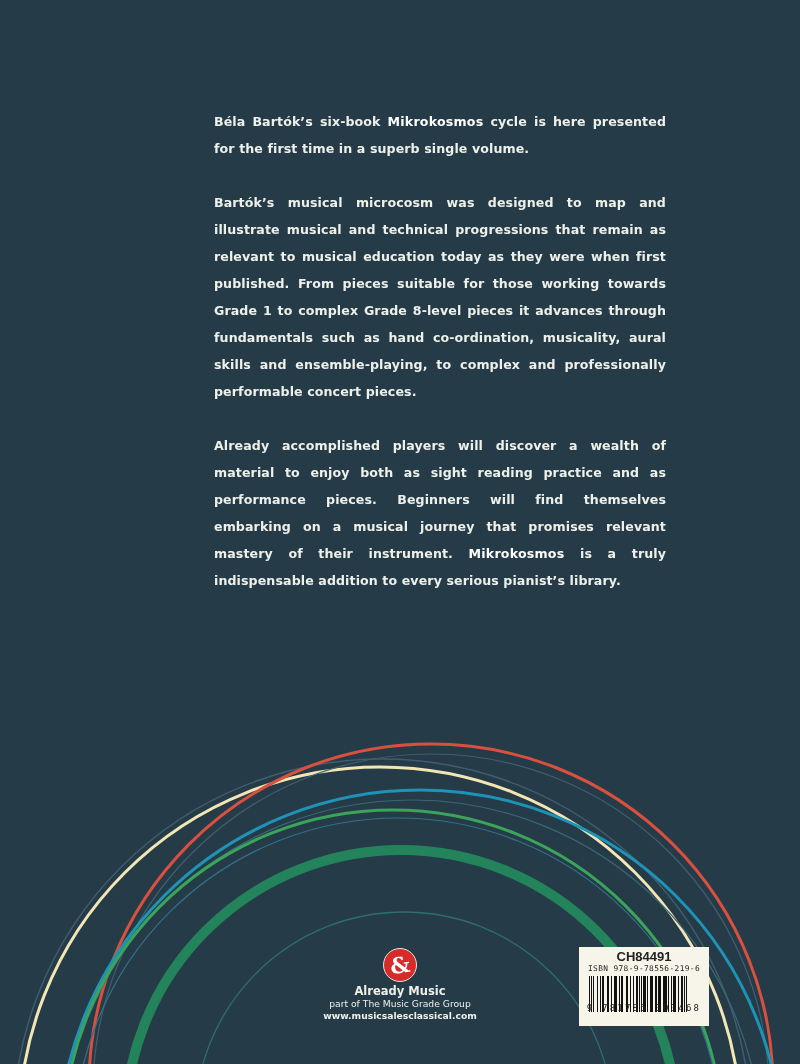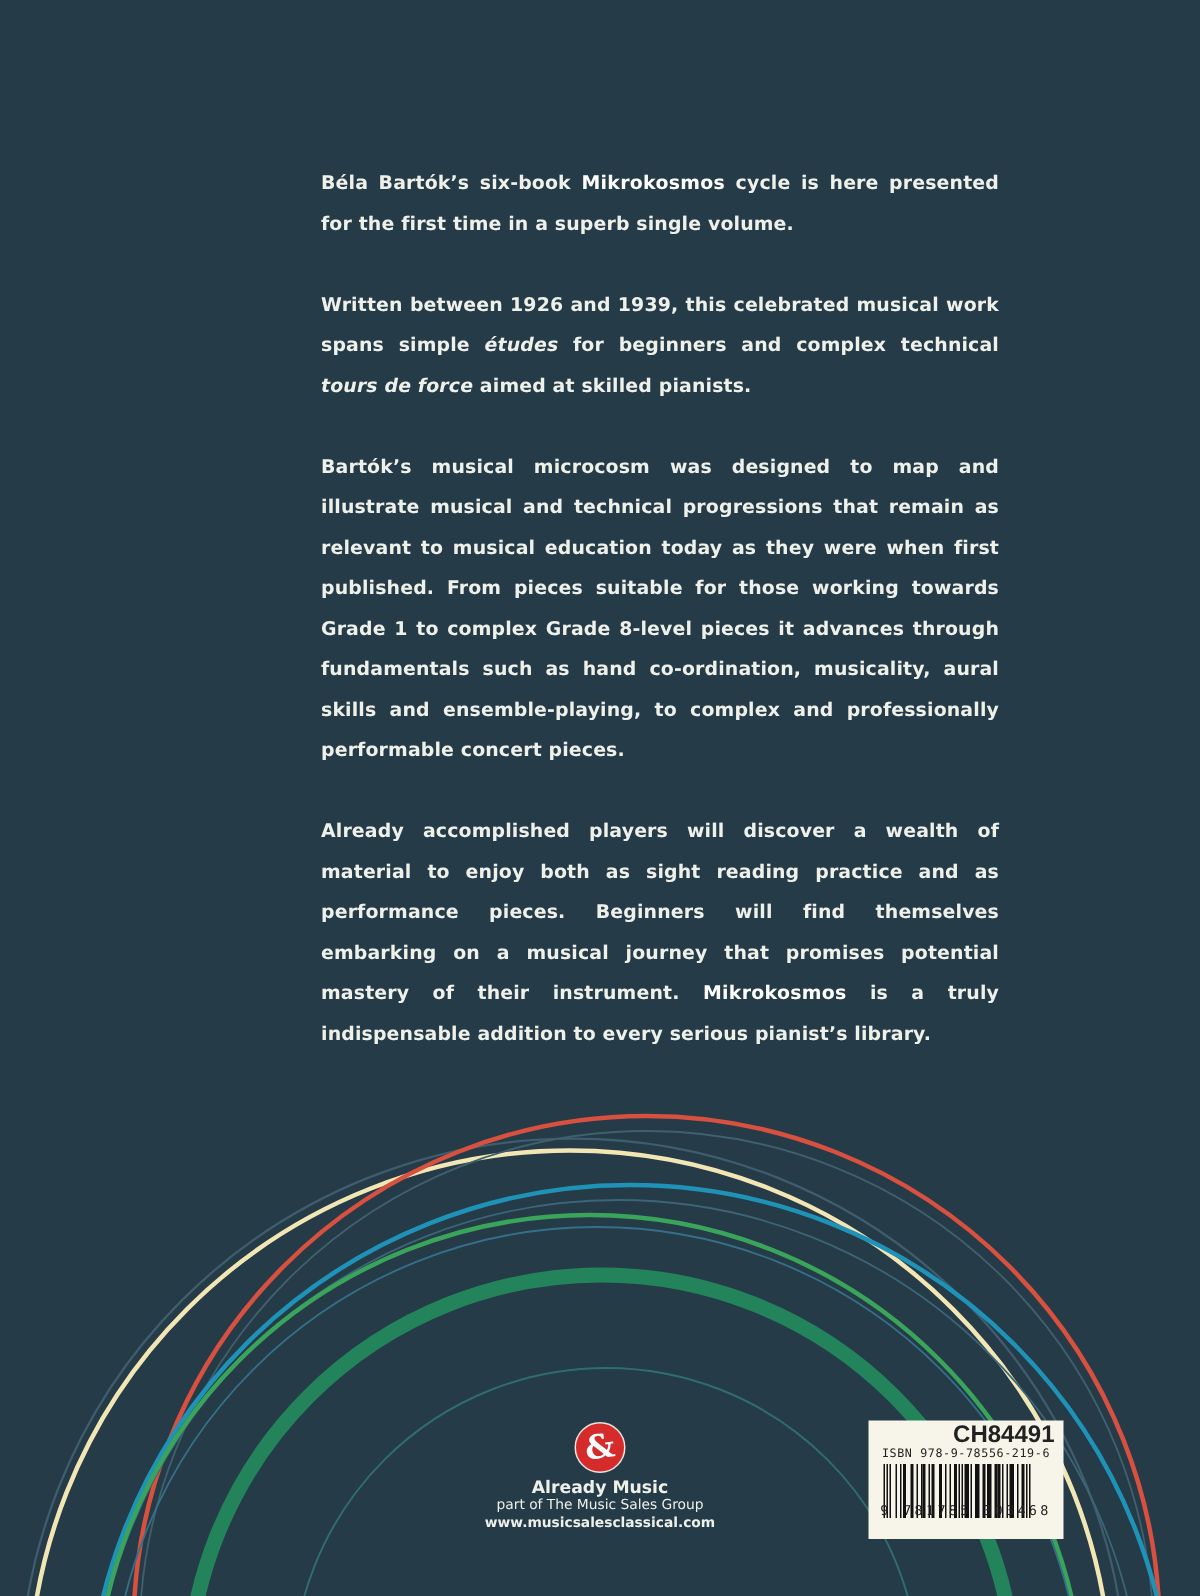--- a/index.html
+++ b/index.html
@@ -34,21 +34,21 @@
     }
     .logo span { color: #fff; font-family: "DejaVu Serif", serif; font-weight: bold; font-size: 22px; line-height: 1; transform: rotate(-8deg); }
     .pub-name { font-size: 11.5px; font-weight: bold; line-height: 14px; }
     .pub-group { font-size: 9.2px; line-height: 12px; }
     .pub-url { font-size: 9.2px; font-weight: bold; line-height: 12px; }
     .barcode-label {
       position: absolute; left: 579px; top: 947px; width: 130px; height: 79px;
       background: #f7f5ea; box-sizing: border-box; padding: 4px 6px 0 6px;
       color: #222;
     }
-    .code { text-align: right; font-family: "Liberation Sans", sans-serif; font-weight: bold; font-size: 16px; line-height: 12px; }
+    .code { text-align: center; font-family: "Liberation Sans", sans-serif; font-weight: bold; font-size: 13px; line-height: 12px; }
     .isbn { text-align: center; font-family: "DejaVu Sans Mono", monospace; font-size: 7.8px; line-height: 11px; letter-spacing: 0.4px; }
     .bars { height: 36px; margin: 2px 4px 0 4px; display: flex; align-items: stretch; }
     .bars i { display: block; background: #111; height: 100%; }
     .bars b { display: block; height: 100%; }
     .digits { font-family: "DejaVu Sans Mono", monospace; font-size: 9px; text-align: center; letter-spacing: 2.2px; margin-top: -9px; background: transparent; position: relative; }
   </style>
 </head>
 <body>
 
 <div class="page">
@@ -66,36 +66,33 @@
         <circle cx="401" cy="1126" r="276" fill="none" stroke="#23845c" stroke-width="10"></circle>
         <circle cx="404" cy="1121" r="209" fill="none" stroke="#2f6e6e" stroke-width="1.3"></circle>
       </g>
   </svg>
 
   <div class="blurb">
     <p>
       <span>Béla Bartók’s six-book </span><span class="title">Mikrokosmos</span><span> cycle is here presented for the first time in a superb single volume.</span>
     </p>
     <p>
-      <span>Written between 1926 and 1939, this celebrated musical work spans simple </span><span class="em">études</span><span> for beginners and complex technical </span><span class="em">tours de force</span><span> aimed at skilled pianists.</span>
-    </p>
-    <p>
       <span>Bartók’s musical microcosm was designed to map and illustrate musical and technical progressions that remain as relevant to musical education today as they were when first published. From pieces suitable for those working towards Grade 1 to complex Grade 8-level pieces it advances through fundamentals such as hand co-ordination, musicality, aural skills and ensemble-playing, to complex and professionally performable concert pieces.</span>
     </p>
     <p class="last">
-      <span>Already accomplished players will discover a wealth of material to enjoy both as sight reading practice and as performance pieces. Beginners will find themselves embarking on a musical journey that promises potential mastery of their instrument. </span><span class="title">Mikrokosmos</span><span> is a truly indispensable addition to every serious pianist’s library.</span>
+      <span>Already accomplished players will discover a wealth of material to enjoy both as sight reading practice and as performance pieces. Beginners will find themselves embarking on a musical journey that promises relevant mastery of their instrument. </span><span class="title">Mikrokosmos</span><span> is a truly indispensable addition to every serious pianist’s library.</span>
     </p>
   </div>
 
   <div class="publisher">
     <div class="logo">
       <span>&amp;</span>
     </div>
     <div class="pub-name">Already Music</div>
-    <div class="pub-group">part of The Music Sales Group</div>
+    <div class="pub-group">part of The Music Grade Group</div>
     <div class="pub-url">www.musicsalesclassical.com</div>
   </div>
 
   <div class="barcode-label">
     <div class="code">CH84491</div>
     <div class="isbn">ISBN  978-9-78556-219-6</div>
     <div class="bars" id="bars">
         <i style="width: 0.95px;"></i>
         <b style="width: 0.95px;"></b>
         <i style="width: 0.95px;"></i>

